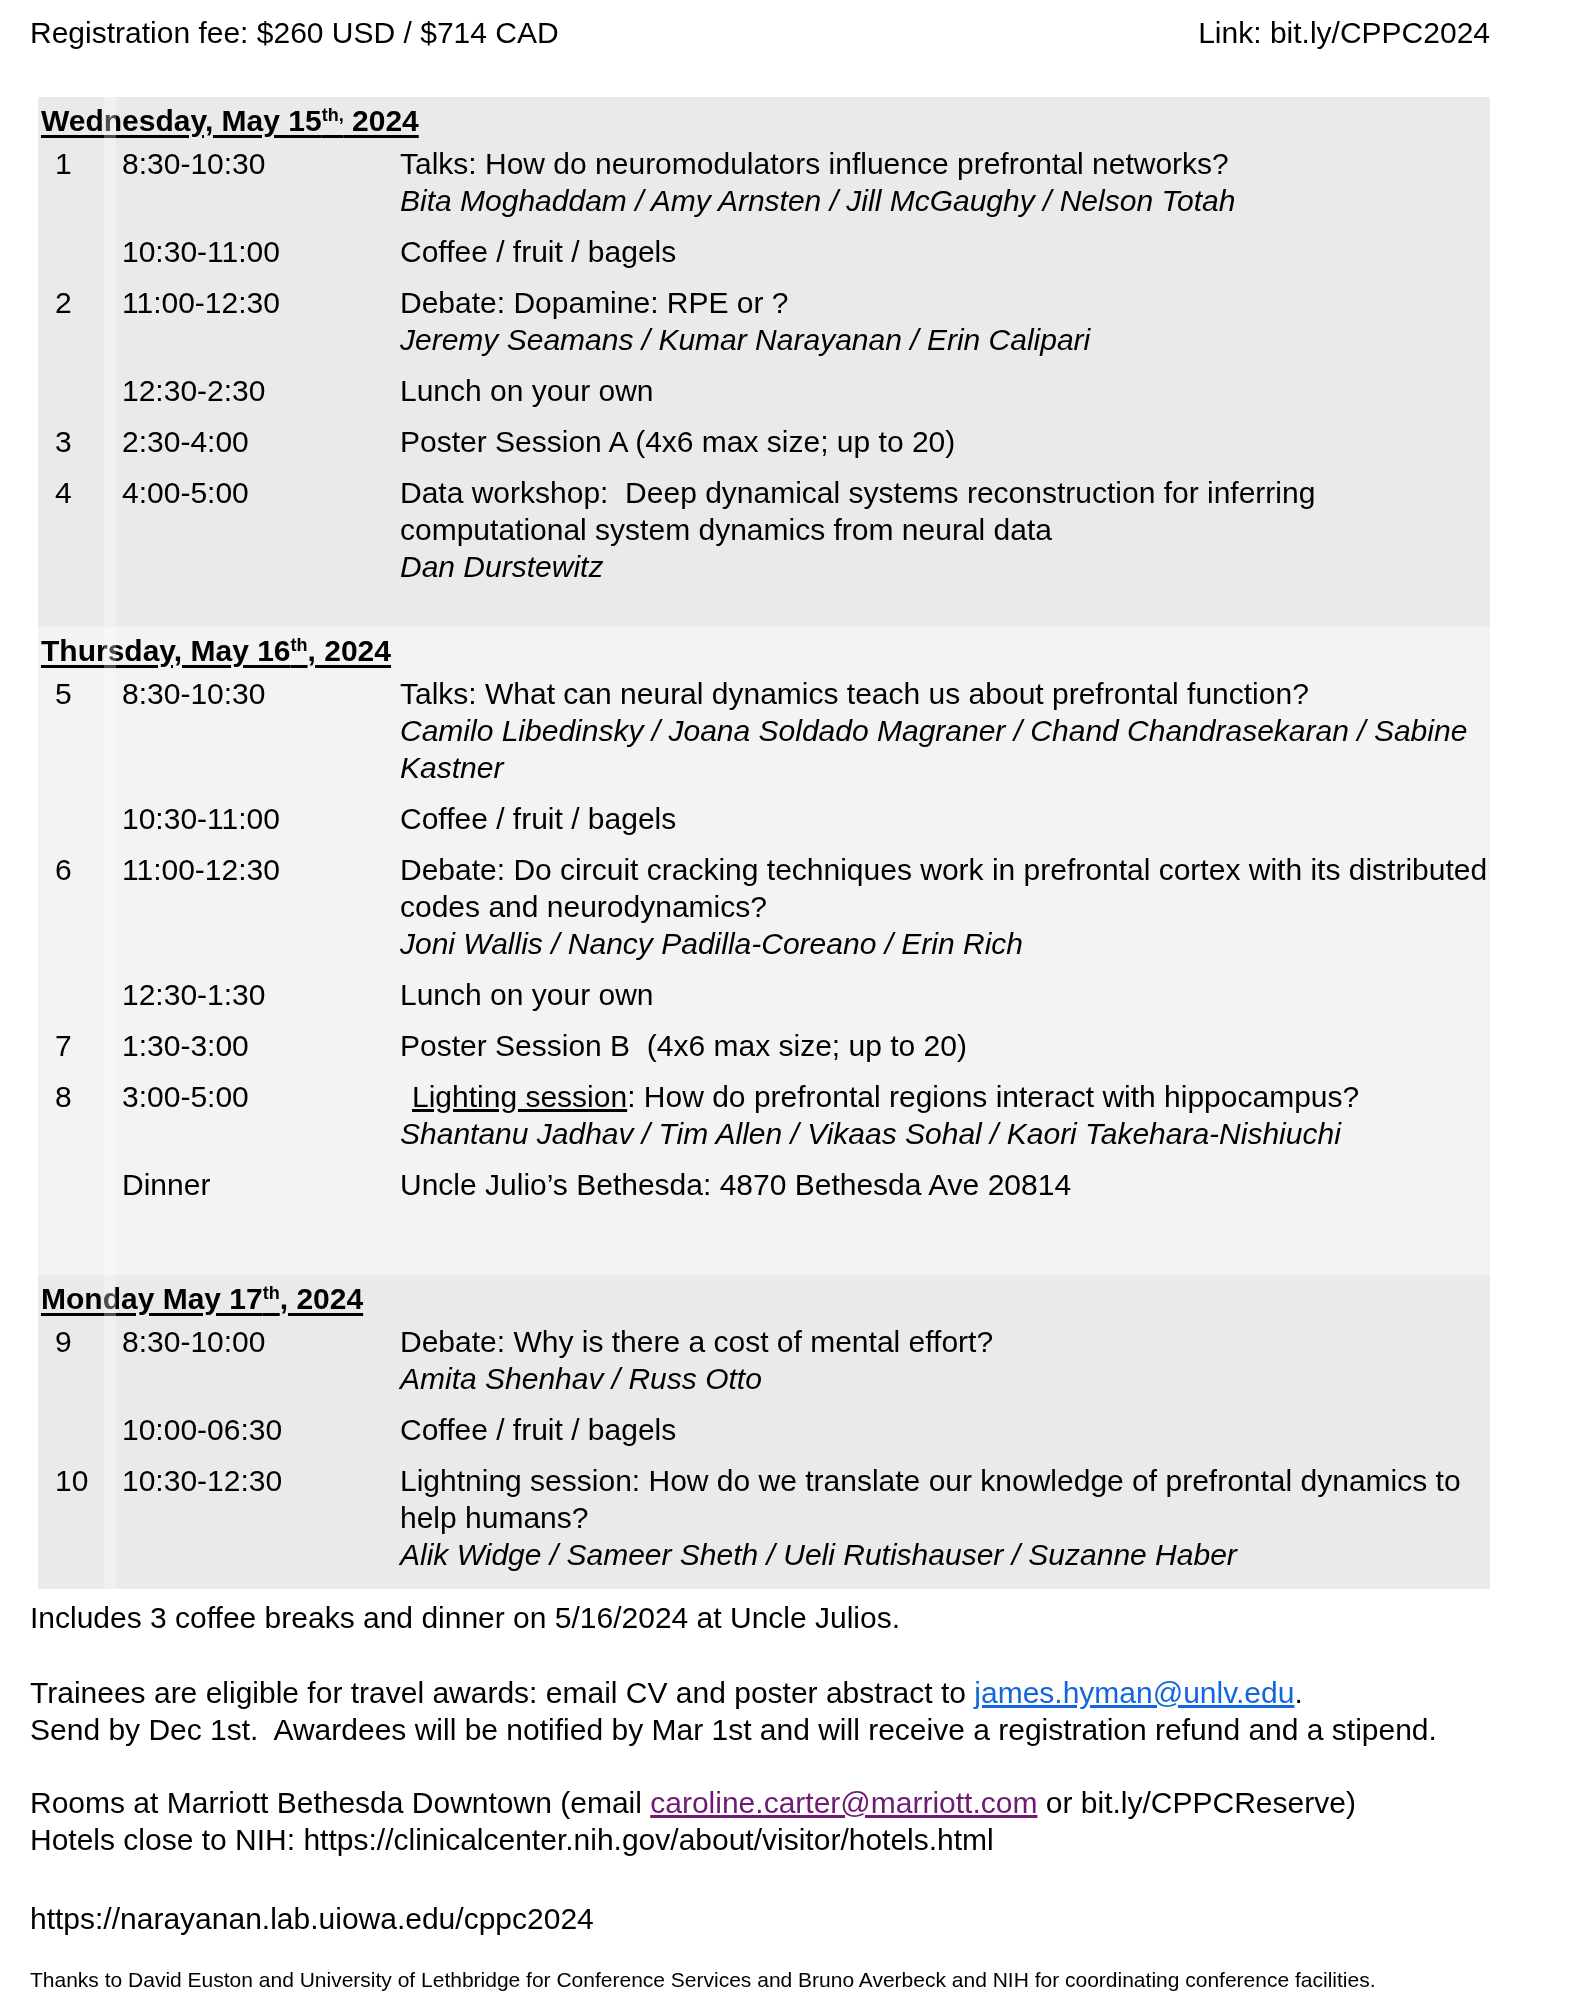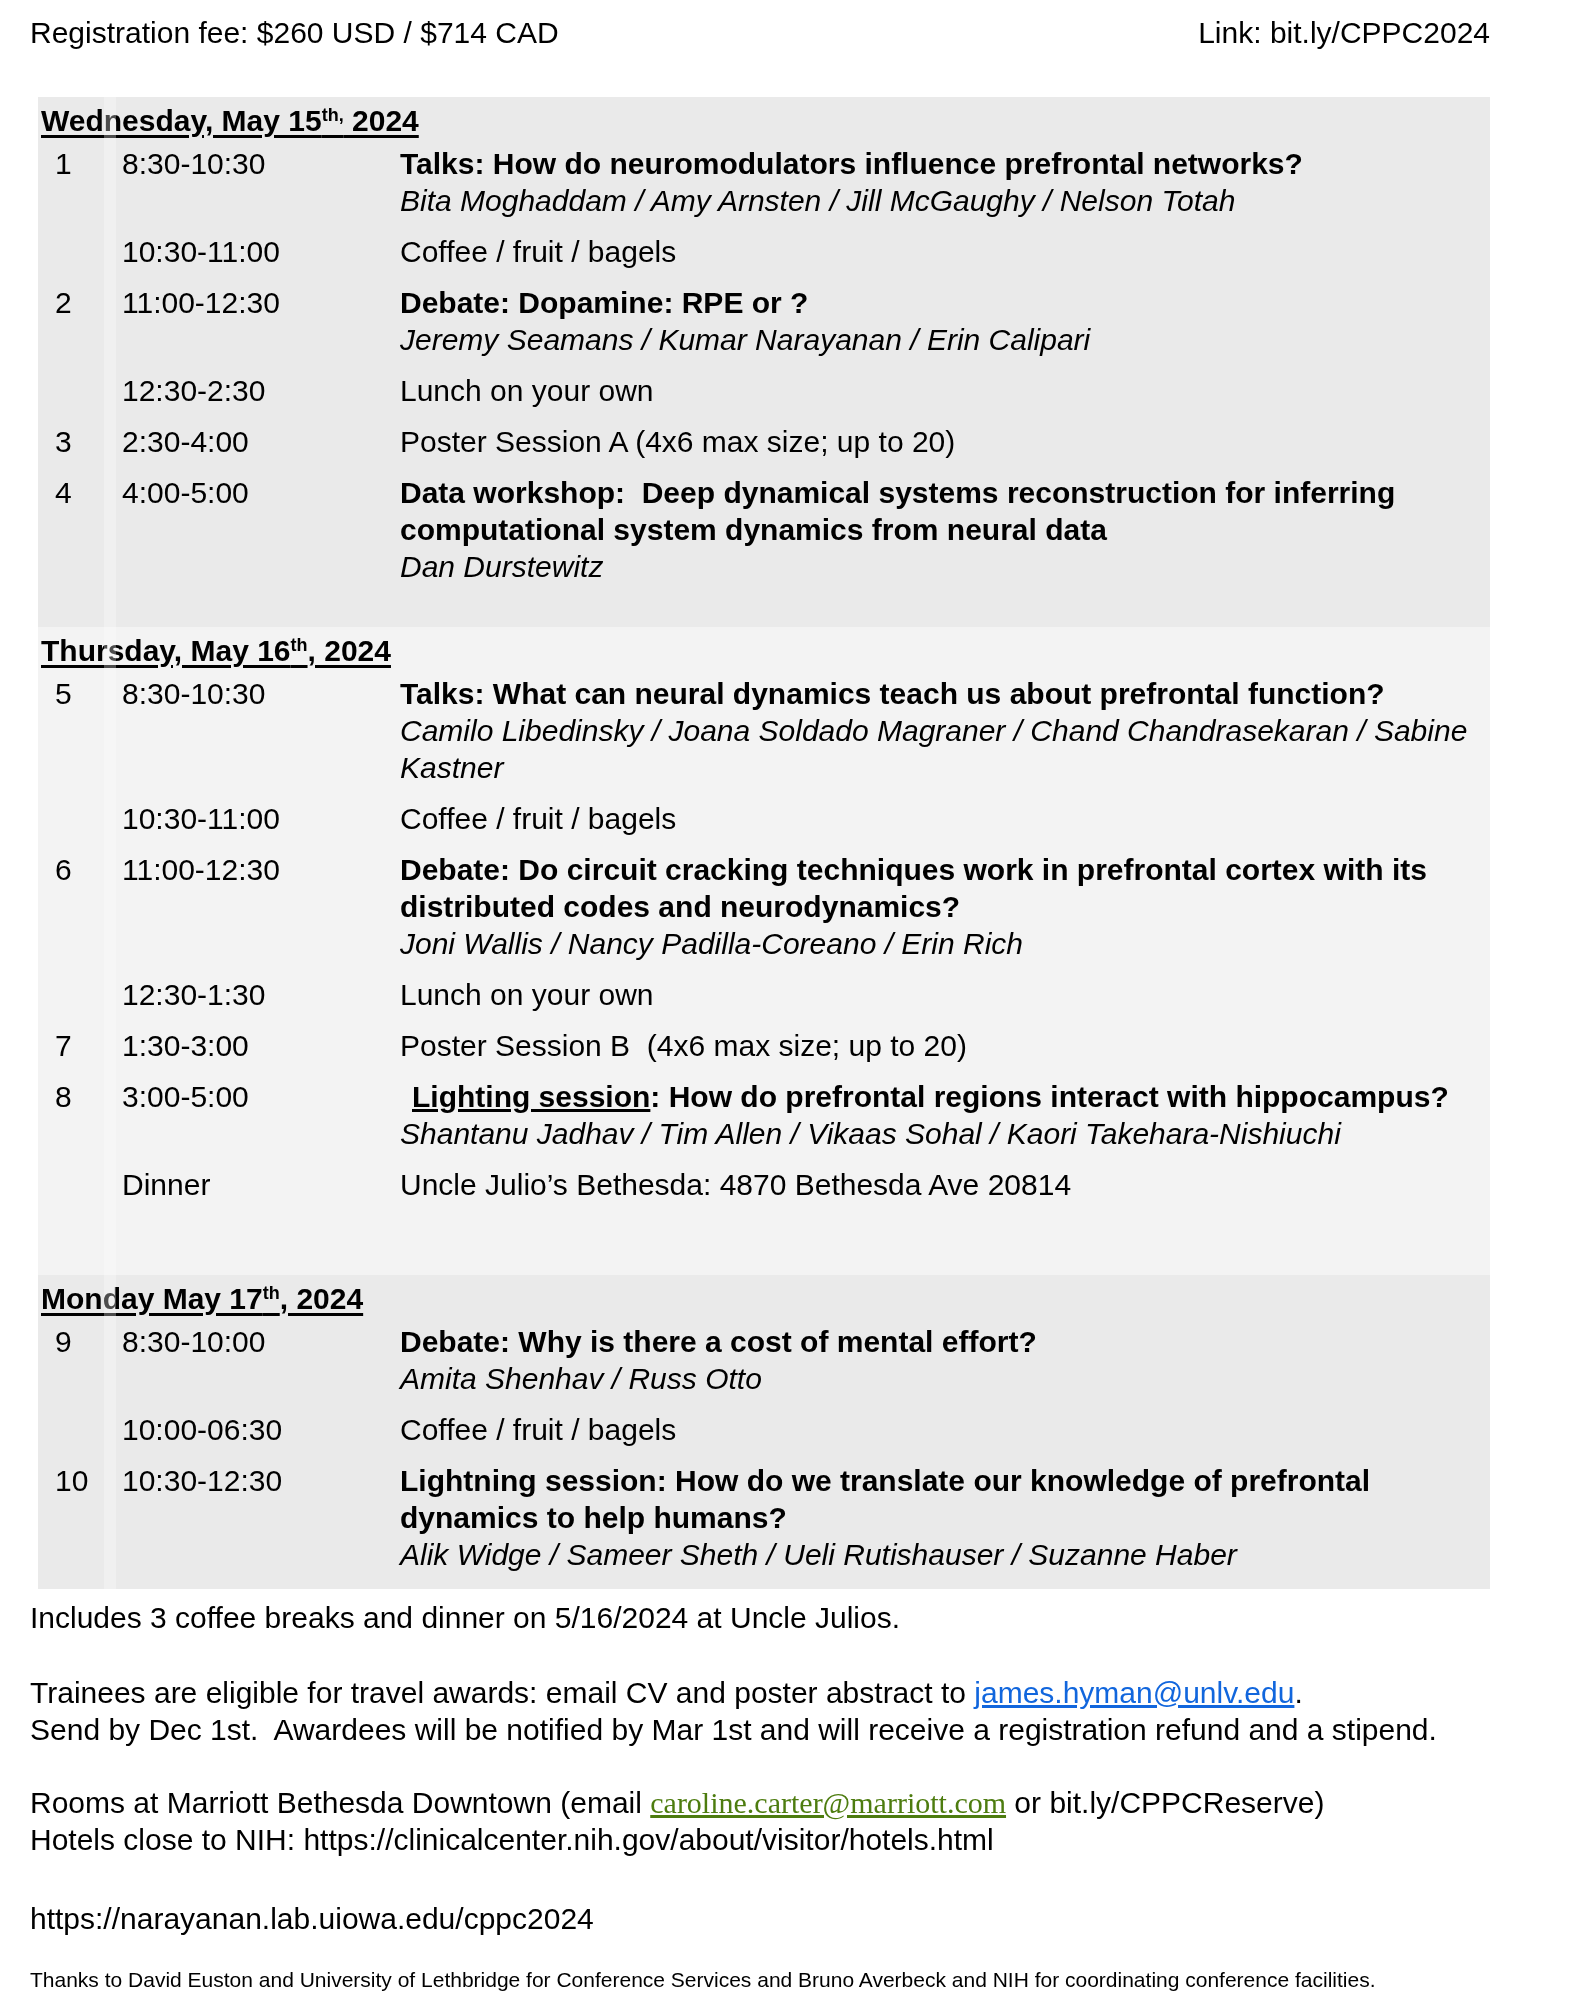--- a/index.html
+++ b/index.html
@@ -57,21 +57,21 @@
     vertical-align: 10px;
   }
   .sched-row {
     display: grid;
     grid-template-columns: 84px 278px 1090px;
     margin-bottom: 14px;
     position: relative;
   }
   .num-cell { padding-left: 17px; }
   .desc-cell { white-space: pre-wrap; }
-  .t-bold { font-weight: bold; }
+  .t-bold { font-weight: normal; }
   .t-underline { text-decoration: underline; text-decoration-thickness: 2.5px; margin-left: 12px; }
   .speakers { font-style: italic; }
   .after-note { margin: 10px 0 0 0; }
   .para { margin: 38px 0 0 0; }
   .para-rooms { margin-top: 36px; }
   .link {
     color: #1166dd;
     text-decoration: underline;
     cursor: pointer;
   }
@@ -197,21 +197,21 @@
     </div>
 
   <div class="after-note">Includes 3 coffee breaks and dinner on 5/16/2024 at Uncle Julios.</div>
 
   <div class="para">
     <div><span style="white-space:pre-wrap;">Trainees are eligible for travel awards: email CV and poster abstract to </span><a class="link" style="color: rgb(17, 102, 221);">james.hyman@unlv.edu</a><span>.</span></div>
     <div style="white-space:pre-wrap;">Send by Dec 1st.  Awardees will be notified by Mar 1st and will receive a registration refund and a stipend.</div>
   </div>
 
   <div class="para para-rooms">
-    <div><span style="white-space:pre-wrap;">Rooms at Marriott Bethesda Downtown (email </span><a class="link" style="color: #4d7c0f; font-family: Liberation Serif, serif;">caroline.carter@marriott.com</a><span style="white-space:pre-wrap;"> or bit.ly/CPPCReserve)</span></div>
+    <div><span style="white-space:pre-wrap;">Rooms at Marriott Bethesda Downtown (email </span><a class="link" style="color: #701a75;">caroline.carter@marriott.com</a><span style="white-space:pre-wrap;"> or bit.ly/CPPCReserve)</span></div>
     <div>Hotels close to NIH: https://clinicalcenter.nih.gov/about/visitor/hotels.html</div>
   </div>
 
   <div class="site-row">
     <span>https://narayanan.lab.uiowa.edu/cppc2024</span>
   </div>
 
   <div class="thanks">Thanks to David Euston and University of Lethbridge for Conference Services and Bruno Averbeck and NIH for coordinating conference facilities.</div>
 
 </div>

